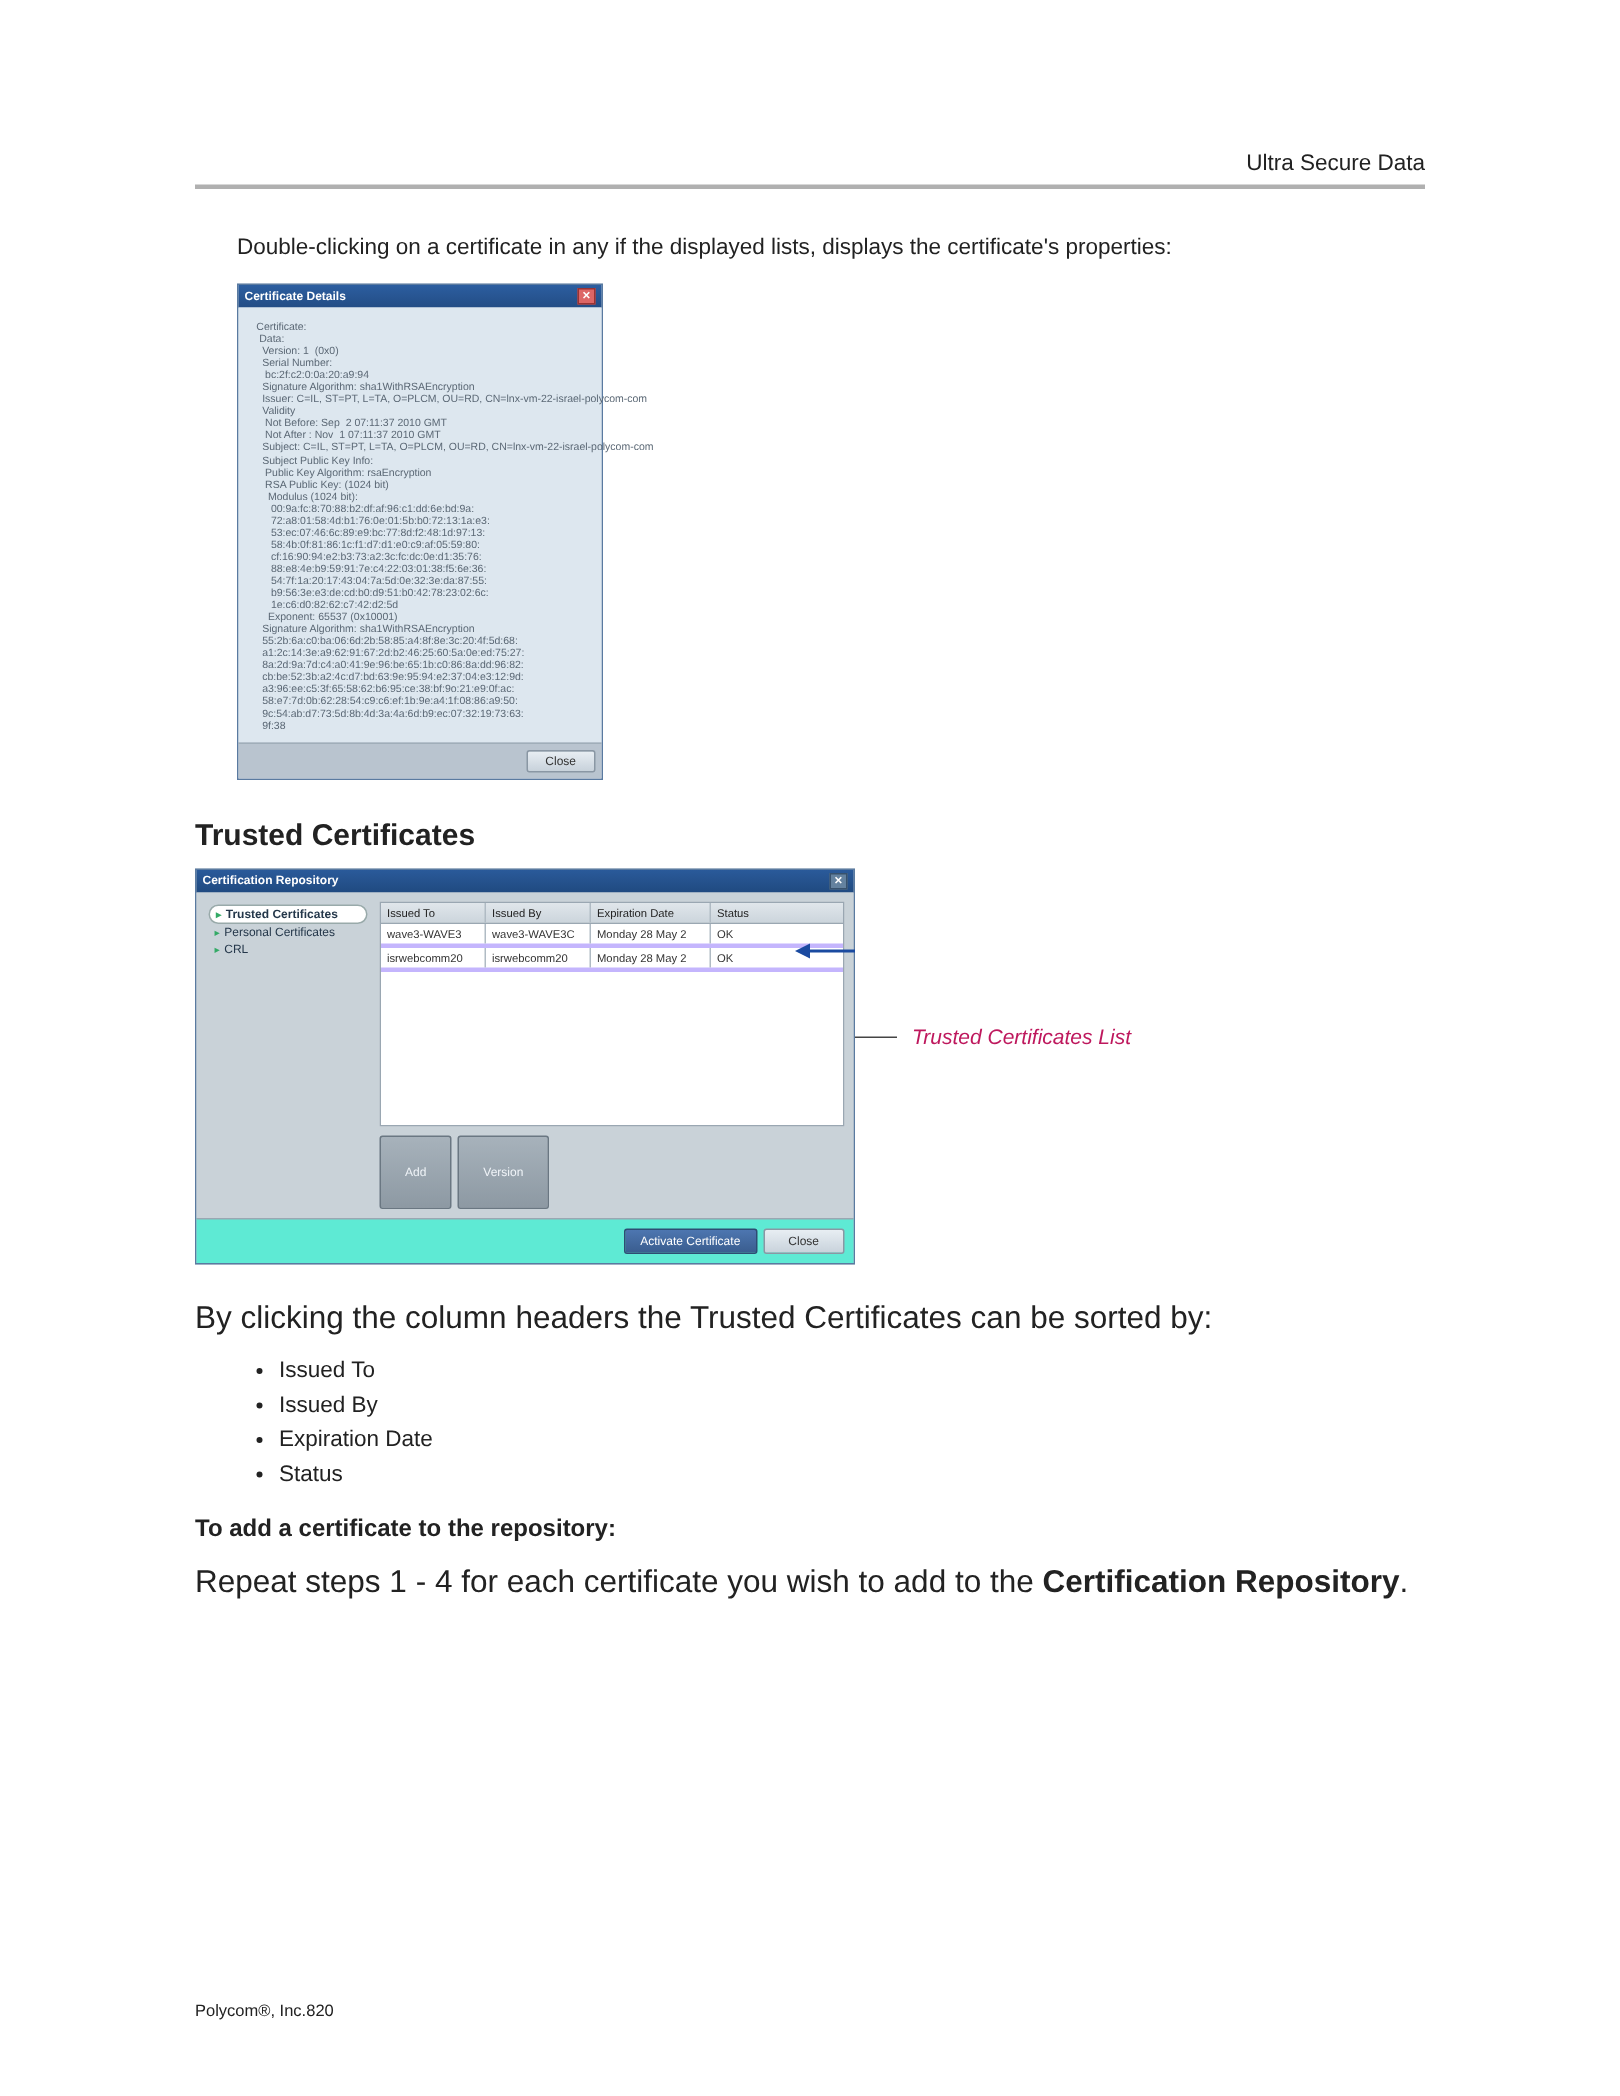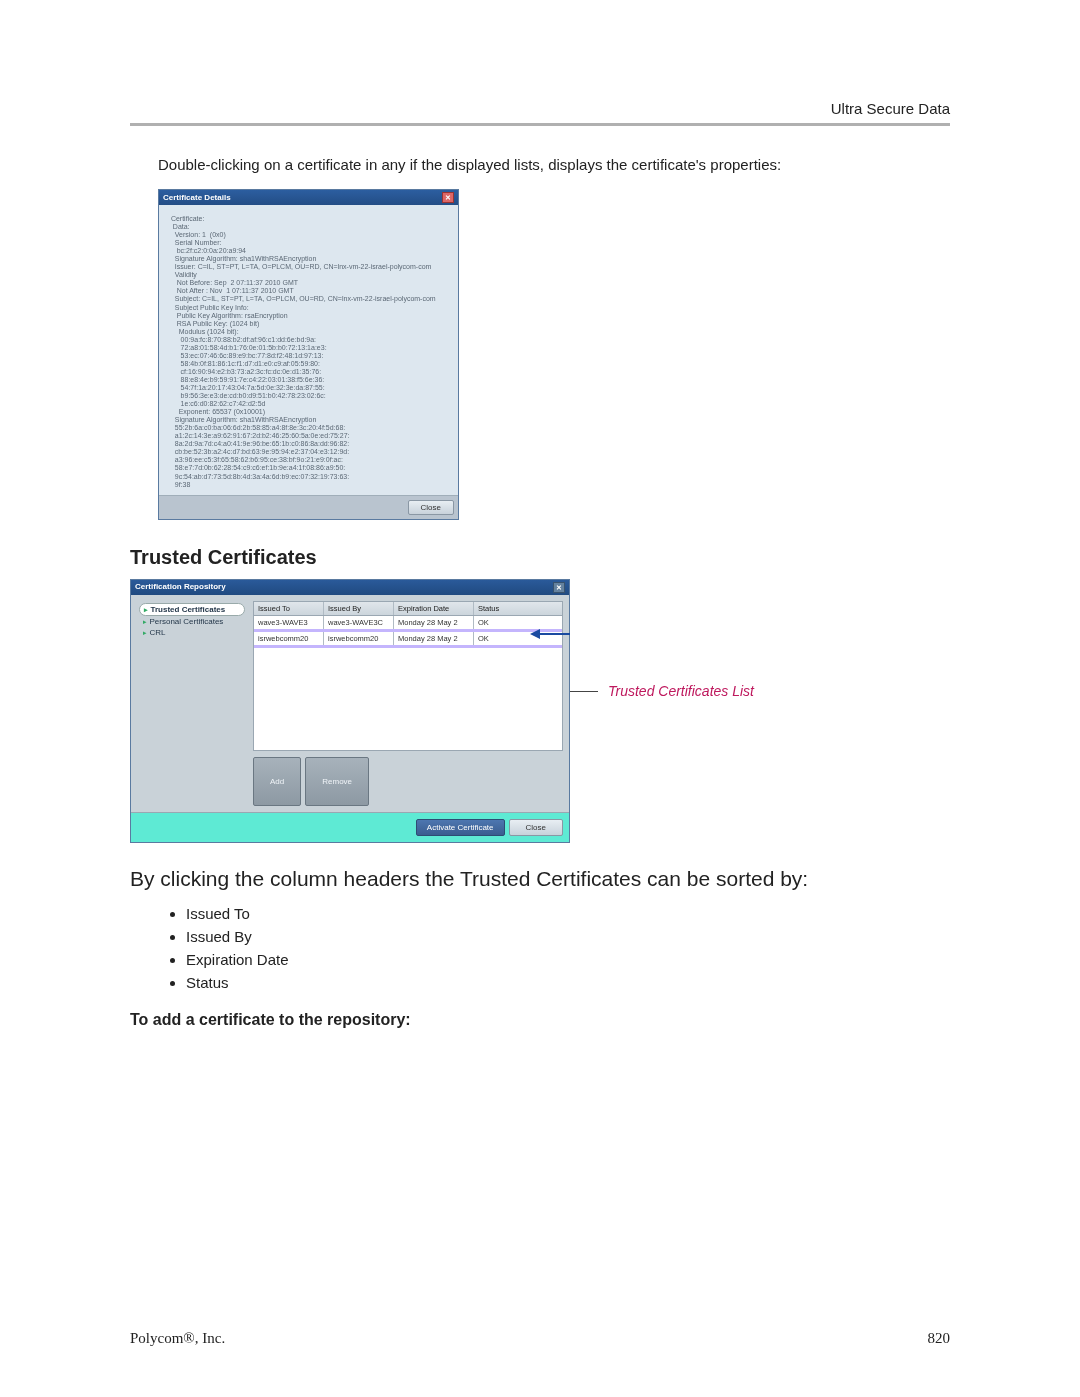--- a/index.html
+++ b/index.html
@@ -25,21 +25,21 @@
     height: 3px;
     background: #b0b0b0;
     margin-bottom: 30px;
   }
   .intro {
     font-size: 15px;
     margin: 0 0 16px 28px;
   }
   
   .cert-details {
-    width: 301px;
+    width: 244px;
     margin-left: 28px;
     border: 1px solid #5a7aa0;
     background: #dde7ef;
     font-family: Tahoma, sans-serif;
     font-size: 7px;
     margin-bottom: 26px;
   }
   .cert-details .titlebar {
     background: linear-gradient(to bottom, #2c5ea0, #234d85);
     color: #fff;
@@ -223,23 +223,21 @@
     font-size: 16px;
     font-weight: bold;
     margin: 10px 0 14px 0;
   }
   .footer {
     position: absolute;
     bottom: 50px;
     left: 130px;
     right: 130px;
     display: flex;
-    justify-content: space-between;
-    font-size: 15px;
-    font-family: Liberation Serif, serif;
+    font-size: 11px;
   }
   .arrow-pointer {
     position: absolute;
     pointer-events: none;
   }
 </style>
 </head>
 <body>
 
 <div class="page">
@@ -337,21 +335,21 @@
                 <div class="td c4">OK</div>
               </div>
             </div>
             <svg class="arrow-pointer" style="position:absolute; right:-8px; top:22px;" width="40" height="20">
               <line x1="40" y1="10" x2="8" y2="10" stroke="#1a4aa0" stroke-width="2"></line>
               <polygon points="0,10 10,5 10,15" fill="#1a4aa0"></polygon>
             </svg>
           </div>
           <div class="action-row">
             <span class="btn-mid">Add</span>
-            <span class="btn-mid">Remove</span>
+            <span class="btn-mid">Version</span>
           </div>
         </div>
       </div>
       <div class="repo-bottom">
         <span class="btn-act">Activate Certificate</span>
         <span class="btn-norm">Close</span>
       </div>
     </div>
 
     <div style="display:flex; align-items:center;">
@@ -362,18 +360,21 @@
 
   <p class="p">By clicking the column headers the Trusted Certificates can be sorted by:</p>
   <ul class="bullets">
     <li>Issued To</li>
     <li>Issued By</li>
     <li>Expiration Date</li>
     <li>Status</li>
   </ul>
 
   <h3 class="h3">To add a certificate to the repository:</h3>
+  <p class="p">
+    <span>Repeat steps 1 - 4 for each certificate you wish to add to the </span><b>Certification Repository</b><span>.</span>
+  </p>
 
   <div class="footer">
     <span>Polycom®, Inc.</span>
     <span>820</span>
   </div>
 </div>
 
 </body></html>

